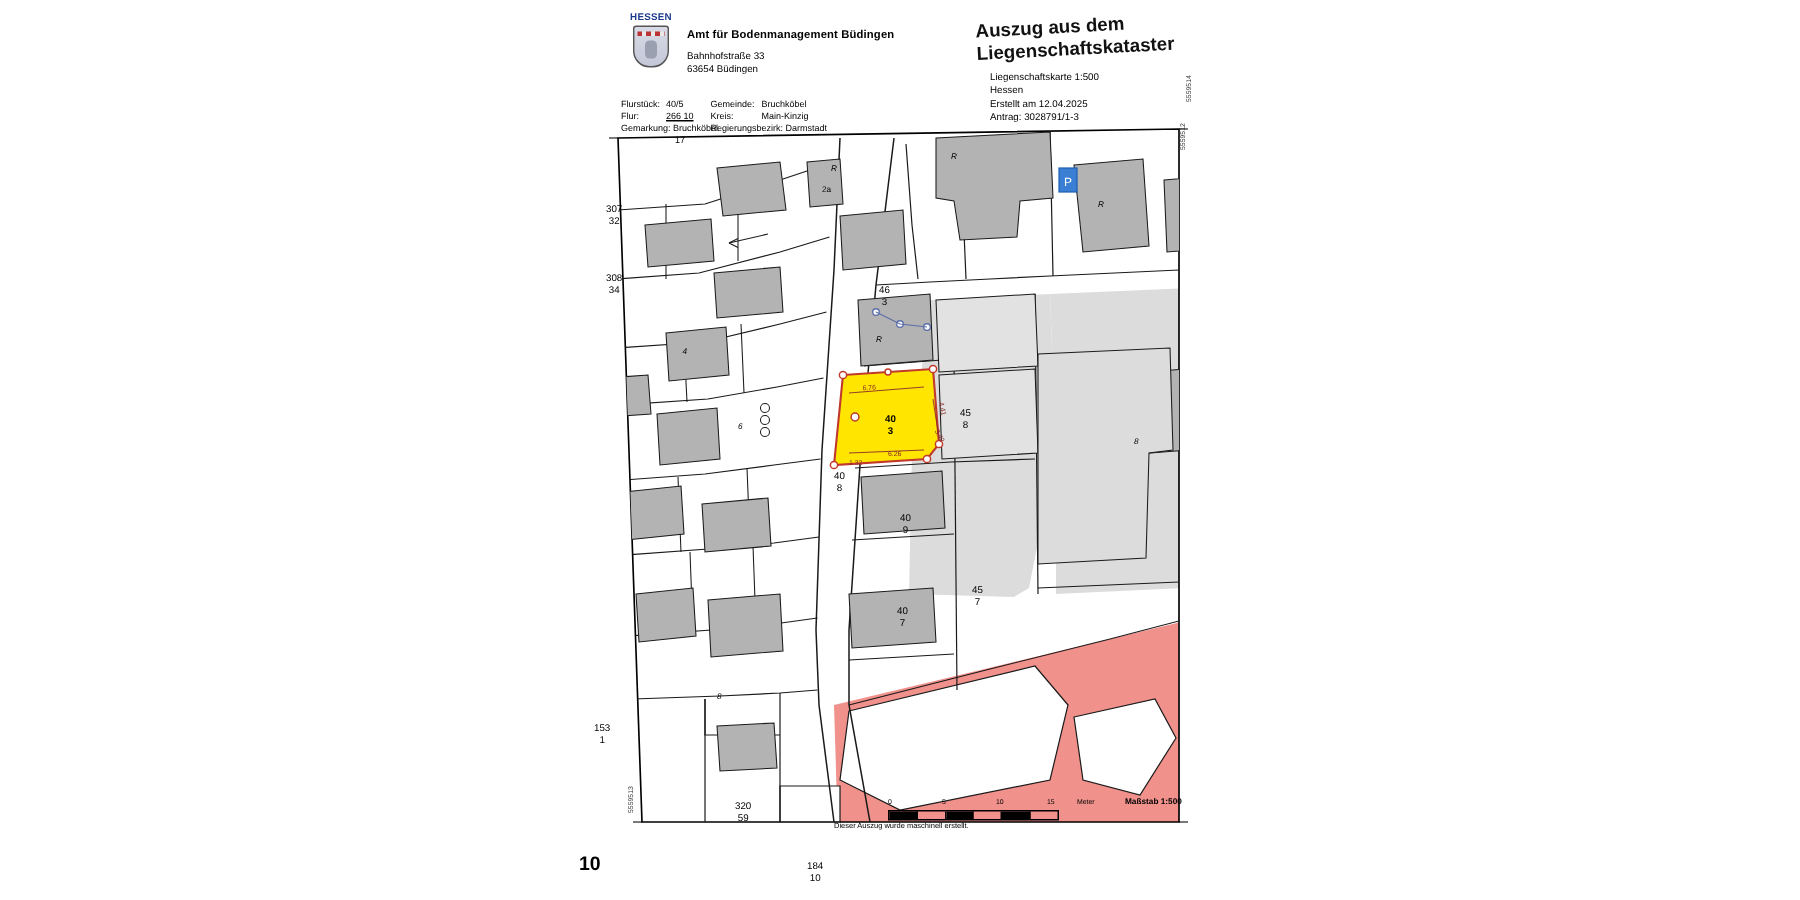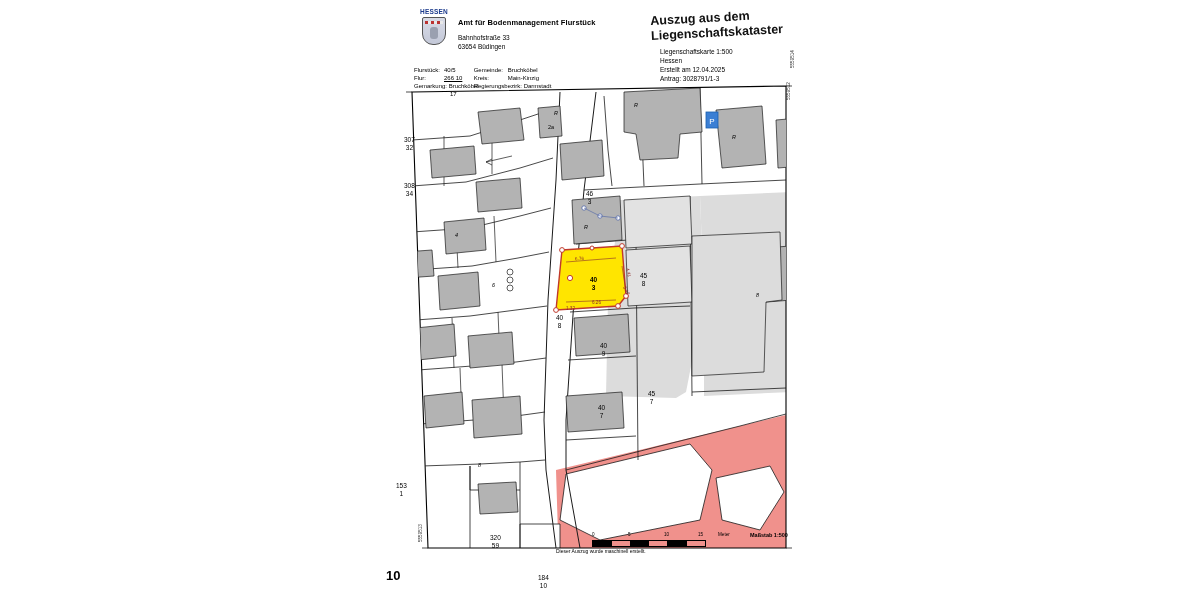--- a/index.html
+++ b/index.html
@@ -209,21 +209,21 @@
 </head>
 <body>
 
 <div id="page">
 
   <div class="hdr-crest">
     <div class="crest-label">HESSEN</div>
     <div class="crest-shield"></div>
   </div>
 
-  <div class="hdr-office">Amt für Bodenmanagement Flurstück</div>
+  <div class="hdr-office">Amt für Bodenmanagement Büdingen</div>
   <div class="hdr-addr">
     <div>Bahnhofstraße 33</div>
     <div>63654 Büdingen</div>
   </div>
 
   <div class="hdr-title">Auszug aus dem Liegenschaftskataster</div>
   <div class="hdr-sub">
     <div>Liegenschaftskarte 1:500</div>
     <div>Hessen</div>
   </div>

